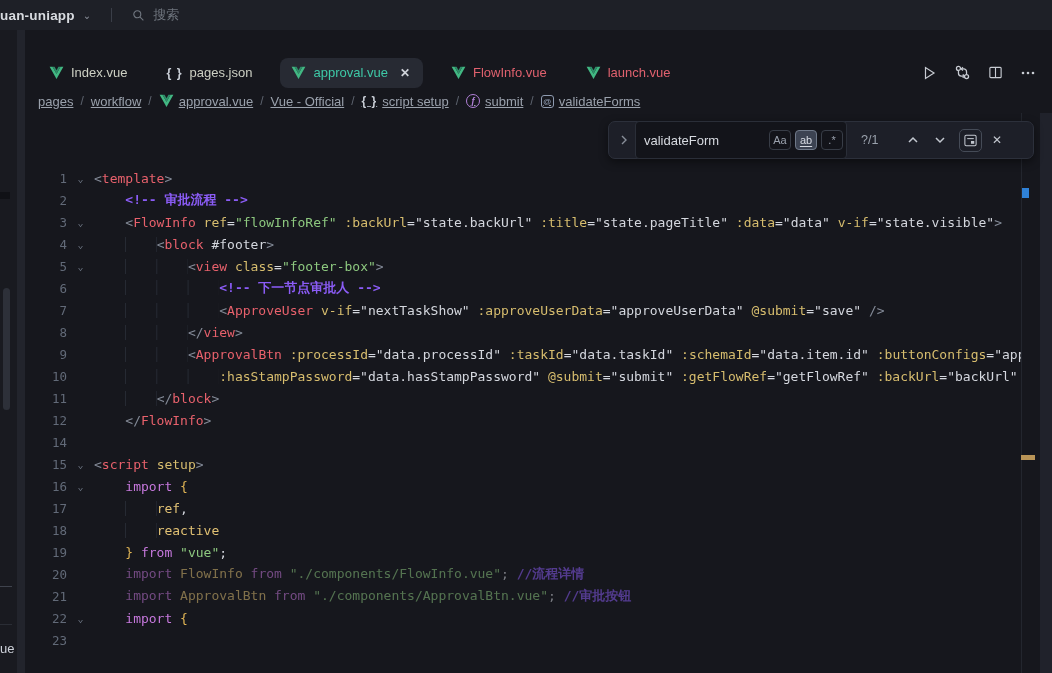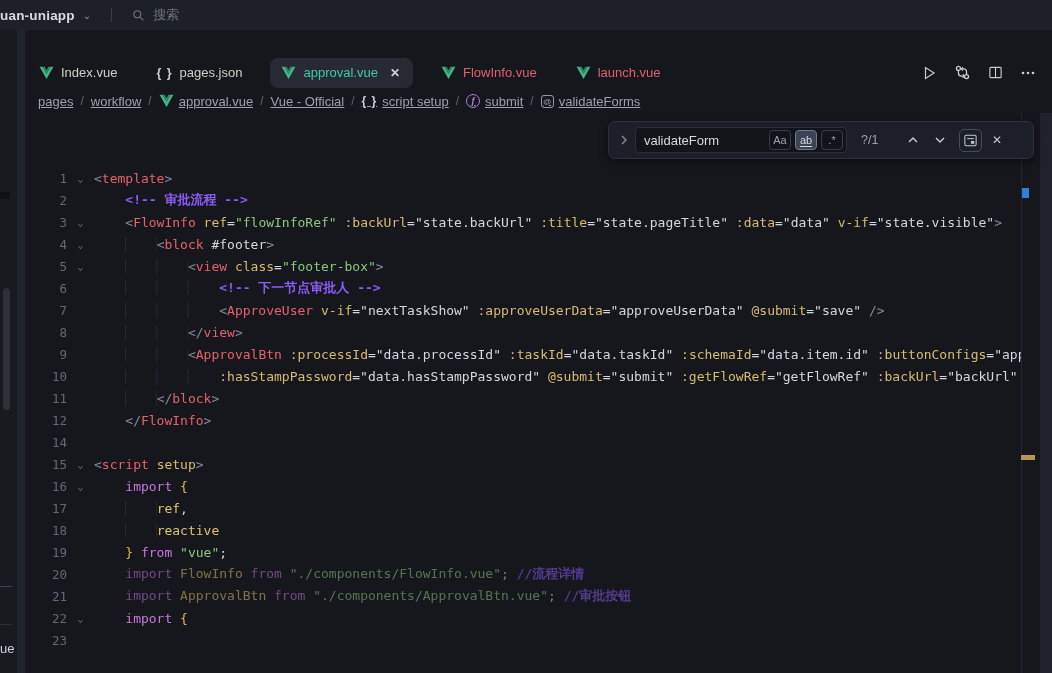--- a/index.html
+++ b/index.html
@@ -10,21 +10,21 @@
     -webkit-font-smoothing:antialiased;
   }
   
   .titlebar { position:absolute; left:0; top:0; width:1052px; height:30px;
     background:#1e2027; display:flex; align-items:center; }
   .project { color:#d8dbe0; font-size:13.5px; font-weight:bold; margin-left:0; letter-spacing:.2px; }
   .tb-chev { color:#8a8f9a; font-size:10px; margin-left:8px; }
   .tb-div { width:1px; height:14px; background:#3a3e48; margin:0 20px 0 20px; }
   .tb-search { display:flex; align-items:center; gap:8px; color:#70767f; font-size:13px; cursor:pointer; }
   
-  .tabbar { position:absolute; left:25px; top:57px; height:31px; display:flex; align-items:center; padding-left:3px; }
+  .tabbar { position:absolute; left:25px; top:57px; height:31px; display:flex; align-items:center; padding-left:13px; }
   .tab { display:flex; align-items:center; height:30px; padding:0 11px; margin-right:17px;
     border-radius:8px; font-size:13px; cursor:pointer; white-space:nowrap; }
   .tab .ticon { margin-right:7px; display:flex; align-items:center; }
   .tab.normal  { color:#cdd0c4; }
   .tab.modified{ color:var(--modified-yellow,#dcc179); }
   .tab.active  { background:#272a33; color:var(--active-tab-teal,#3ec9a7); }
   .tab.error   { color:var(--error-red,#e0616e); }
   .tab.error .tlabel { text-decoration-style:wavy; text-decoration-thickness:1px; text-underline-offset:5px; }
   .tab-close { margin-left:10px; color:#cfd3da; font-size:12px; font-weight:bold; line-height:1; padding:1px 2px; border-radius:3px; }
   .json-icon { color:#c9ced6; font-weight:bold; font-size:12.5px; letter-spacing:1px; }
@@ -42,21 +42,21 @@
     color:#b180d7; font-size:9px; display:flex; align-items:center; justify-content:center; font-style:italic; font-weight:bold; }
   .sym-field { width:13px; height:13px; border:1.2px solid #8e9bb0; border-radius:3px;
     color:#8e9bb0; font-size:8px; display:flex; align-items:center; justify-content:center; font-weight:bold; }
   .braces-ic { color:#c9ced6; font-weight:bold; font-size:12px; letter-spacing:1px; }
   
   .findbox { position:absolute; left:608px; top:121px; width:426px; height:38px;
     background:#1d1f28; border:1px solid #2c303b; border-radius:7px;
     box-shadow:0 3px 10px rgba(0,0,0,.45); display:flex; align-items:center; padding:0 8px; z-index:5; }
   .find-collapse { color:#888e99; margin:0 6px 0 2px; display:flex; cursor:pointer; }
   .find-input-wrap { display:flex; align-items:center; background:#13141a; border:1px solid #2a2e38;
-    border-radius:4px; height:26px; width:212px; padding:0 3px 0 8px; }
+    border-radius:4px; height:38px; width:212px; padding:0 3px 0 8px; }
   .find-input { flex:1; min-width:0; background:transparent; border:none; outline:none;
     color:#d7dae0; font-size:13px; font-family:"Liberation Sans",sans-serif; }
   .ftoggle { min-width:22px; height:20px; border:1px solid #383d47; border-radius:4px; color:#9aa1ad;
     font-size:11px; display:flex; align-items:center; justify-content:center; margin-left:4px; cursor:pointer; padding:0 2px; }
   .ftoggle.on { background:#3c4352; border-color:#6f7989; color:#d6dae2; }
   .find-count { color:#9aa1ac; font-size:12.5px; margin-left:14px; width:34px; }
   .fnav { width:18px; height:18px; display:flex; align-items:center; justify-content:center;
     color:#c3c8d0; margin-left:9px; cursor:pointer; }
   .fsel { width:23px; height:23px; border:1px solid #454b57; border-radius:5px; margin-left:10px;
     display:flex; align-items:center; justify-content:center; cursor:pointer; }

